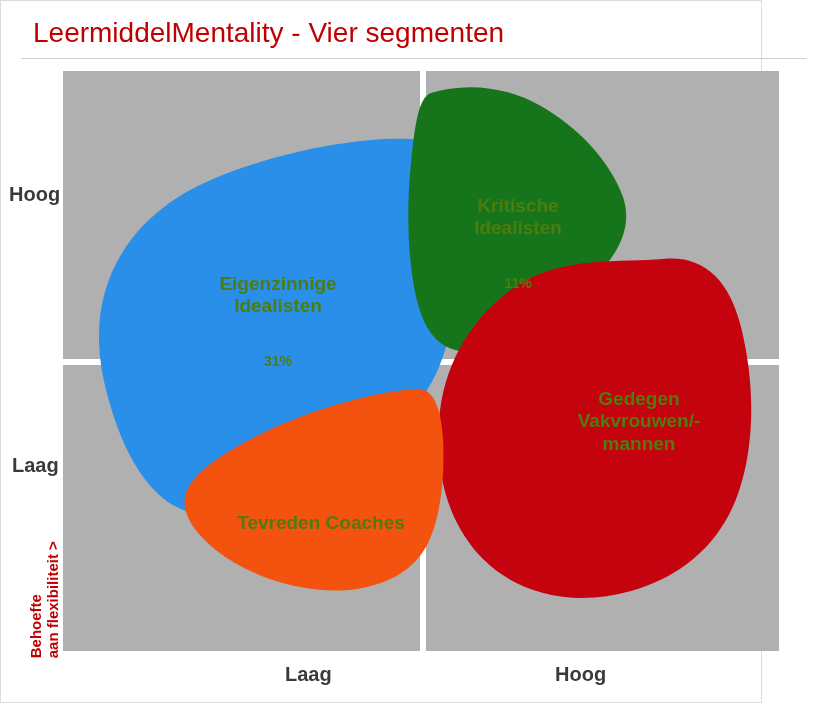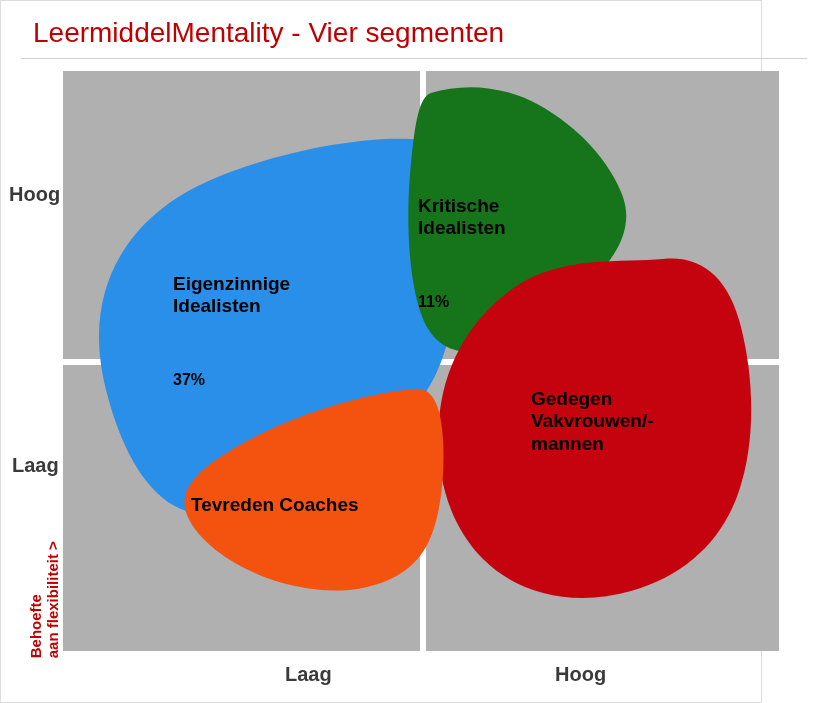--- a/index.html
+++ b/index.html
@@ -78,32 +78,33 @@
   #svg-blobs {
     position: absolute;
     left: 0; top: 0;
     width: 716px;
     height: 580px;
   }
 
   
   .seg-label {
     position: absolute;
-    color: #000000;
-    font-weight: bold;
+    color: #4d7c0f;
+    font-weight: bold;
+    text-align: center;
     line-height: 1.18;
     white-space: pre-line;
     pointer-events: none;
   }
   .seg-name { font-size: 19px; }
-  .seg-pct  { font-size: 16px; margin-top: 34px; }
+  .seg-pct  { font-size: 14px; margin-top: 16px; }
 
   #seg-blue-label   { left: 110px; top: 183px; width: 210px; }
   #seg-green-label  { left: 355px; top: 105px; width: 200px; }
-  #seg-orange-label { left: 128px; top: 404px; width: 260px; }
+  #seg-orange-label { left: 128px; top: 422px; width: 260px; }
   #seg-red-label    { left: 468px; top: 298px; width: 216px; }
 
   
   .tick-label {
     position: absolute;
     color: #3a3a3a;
     font-size: 20px;
     font-weight: bold;
     white-space: nowrap;
   }
@@ -192,21 +193,21 @@
                C 354 496, 330 512, 294 518
                C 254 524, 206 512, 172 492
                C 138 472, 118 446, 122 426
                C 126 404, 158 382, 204 360
                C 254 336, 318 320, 352 318 Z"></path>
     </svg>
 
     <div class="seg-label" id="seg-blue-label">
       <div class="seg-name">Eigenzinnige
 Idealisten</div>
-      <div class="seg-pct">37%</div>
+      <div class="seg-pct">31%</div>
     </div>
 
     <div class="seg-label" id="seg-green-label">
       <div class="seg-name">Kritische
 Idealisten</div>
       <div class="seg-pct">11%</div>
     </div>
 
     <div class="seg-label" id="seg-orange-label">
       <div class="seg-name">Tevreden Coaches</div>

